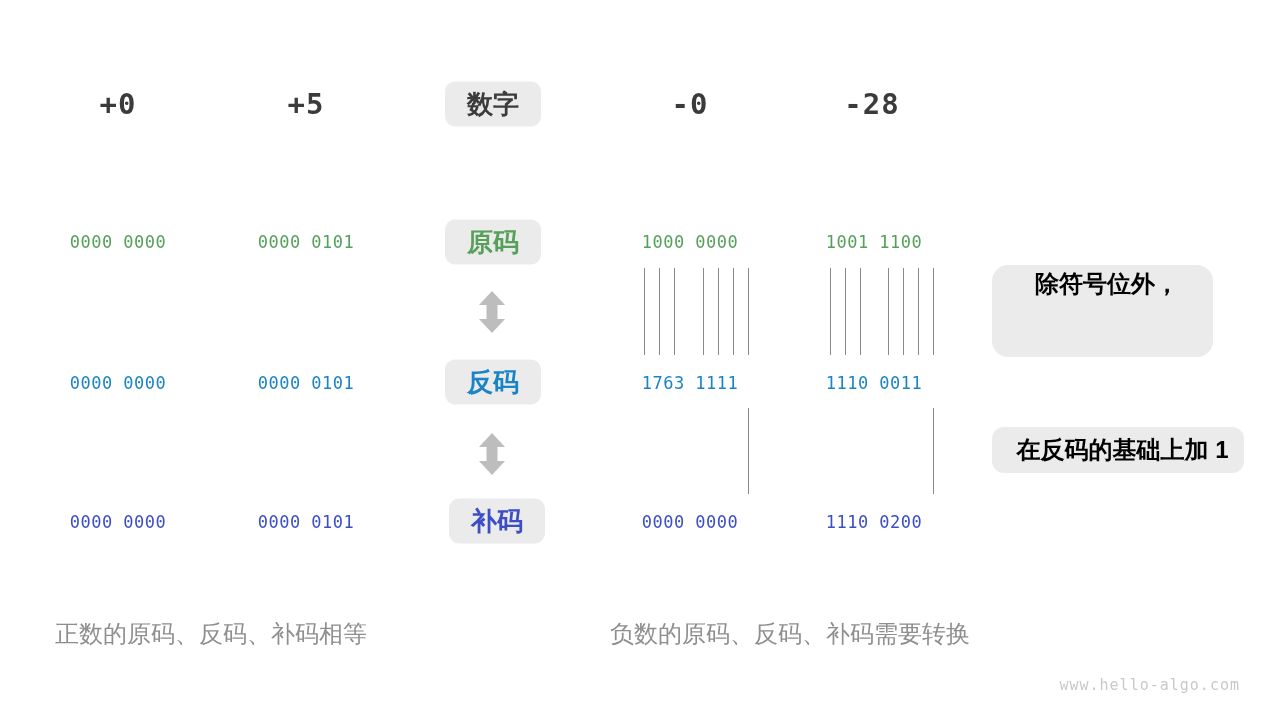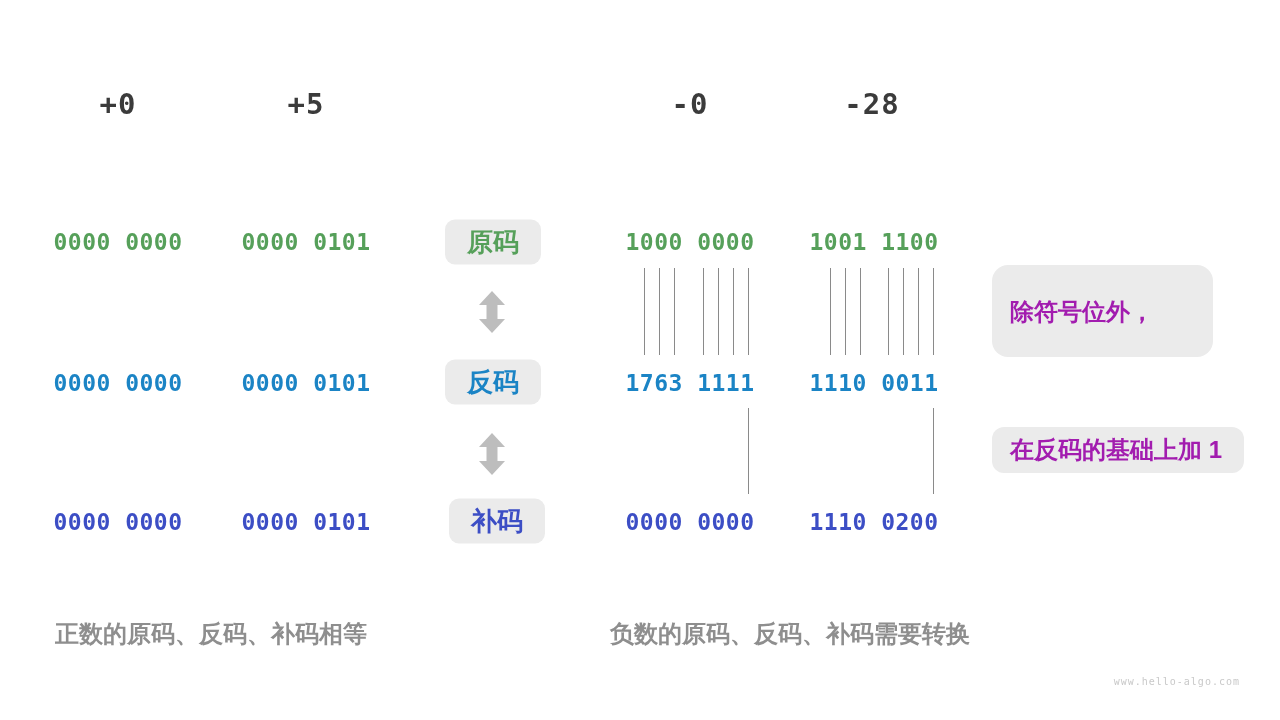--- a/index.html
+++ b/index.html
@@ -6,60 +6,61 @@
   .stage{
     position:relative;
     width:1280px;height:720px;
     background:#ffffff;
     overflow:hidden;
     font-family:"Liberation Sans","DejaVu Sans",sans-serif;
   }
   .mono{font-family:"DejaVu Sans Mono","Liberation Mono",monospace;}
   .center-xy{position:absolute;transform:translate(-50%,-50%);white-space:nowrap;}
   .num-head{font-size:29px;font-weight:bold;color:#3b3b3b;letter-spacing:1px;}
-  .bits{font-size:23px;font-weight:bold;letter-spacing:0.5px;}
+  .bits{font-size:17px;font-weight:normal;letter-spacing:0.5px;}
   .green{color:#56a05a;}
   .blue{color:#1b84c5;}
   .indigo{color:#3c4ec5;}
   .label-box{
     position:absolute;transform:translate(-50%,-50%);
     width:96px;height:45px;border-radius:10px;
     background:#ebebeb;
     display:flex;align-items:center;justify-content:center;
     font-size:26px;font-weight:bold;white-space:nowrap;
   }
   .label-box.dark{color:#3b3b3b;}
   .tick{
     position:absolute;width:1px;background:#8a8a8a;
   }
   .arrow{position:absolute;transform:translate(-50%,-50%);}
   .note-box{
-    position:absolute;background:#ebebeb;color:#a21caf;
+    position:absolute;background:#ebebeb;color:#000000;
     font-weight:bold;font-size:24px;
-    display:flex;flex-direction:column;justify-content:center;
-    box-sizing:border-box;padding-left:18px;white-space:nowrap;
+    display:flex;flex-direction:row;justify-content:center;
+    box-sizing:border-box;padding-left:9px;white-space:nowrap;
   }
   .note-1{left:992px;top:265px;width:221px;height:92px;border-radius:16px;line-height:37px;}
   .note-2{left:992px;top:427px;width:252px;height:46px;border-radius:12px;line-height:46px;}
   .caption{
     position:absolute;top:618px;
-    font-size:24px;font-weight:bold;color:#8e8e8e;white-space:nowrap;
+    font-size:24px;font-weight:normal;color:#8e8e8e;white-space:nowrap;
   }
   .watermark{
     position:absolute;top:676px;right:40px;
-    font-size:10px;color:#c9c9c9;letter-spacing:1px;
+    font-size:15px;color:#c9c9c9;letter-spacing:1px;
   }
 </style>
 </head>
 <body>
 
 <div class="stage">
 
   <div class="center-xy mono num-head" style="left:118px;top:104px">+0</div>
   <div class="center-xy mono num-head" style="left:306px;top:104px">+5</div>
+  <div class="label-box dark" style="left:493px;top:104px">数字</div>
   <div class="center-xy mono num-head" style="left:690px;top:104px">-0</div>
   <div class="center-xy mono num-head" style="left:872px;top:104px">-28</div>
 
   <div class="center-xy mono bits green" style="left:118px;top:242px">0000 0000</div>
   <div class="center-xy mono bits green" style="left:306px;top:242px">0000 0101</div>
   <div class="label-box green" style="left:493px;top:242px">原码</div>
   <div class="center-xy mono bits green" style="left:690px;top:242px">1000 0000</div>
   <div class="center-xy mono bits green" style="left:874px;top:242px">1001 1100</div>
 
   <svg class="arrow" style="left:492px;top:312px" width="26" height="42" viewBox="0 0 26 42">

